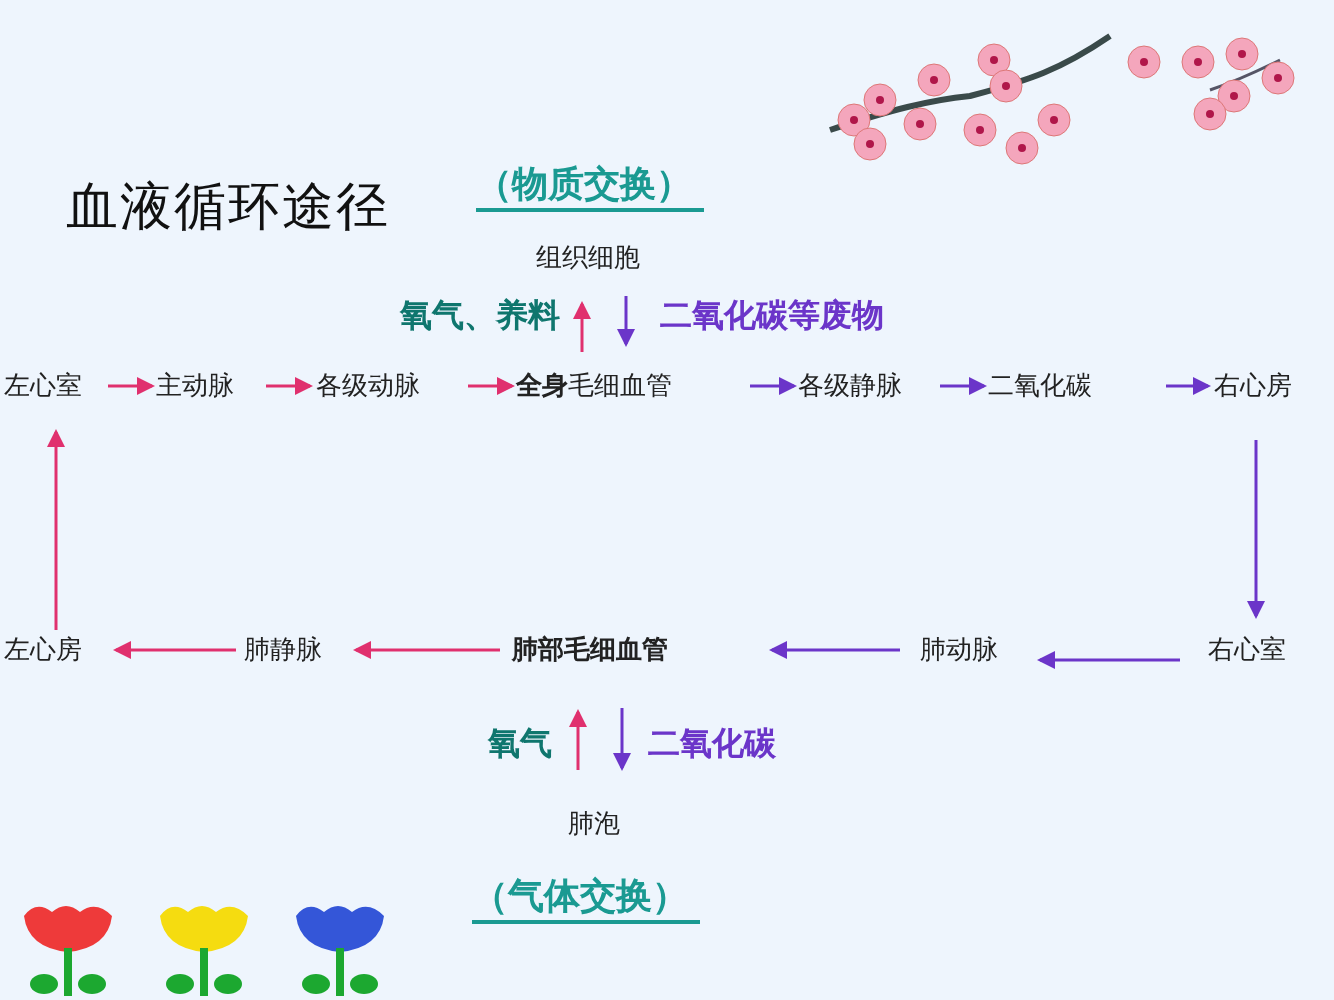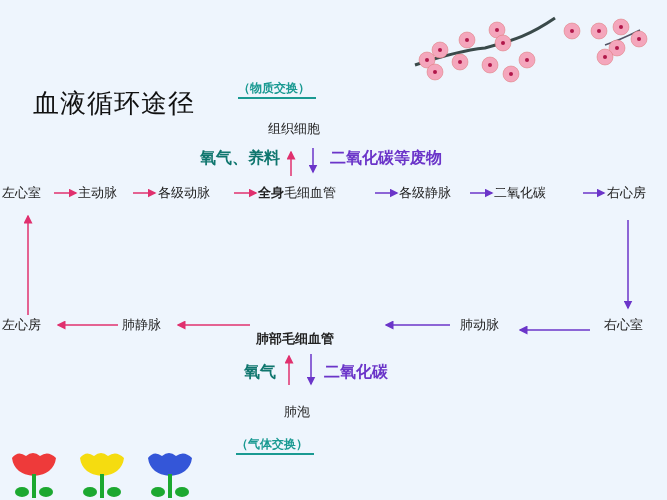--- a/index.html
+++ b/index.html
@@ -4,23 +4,23 @@
 <style>
   html, body { margin:0; padding:0; }
   body {
     width:667px; height:500px; overflow:hidden; position:relative;
     background:#eef5fd;
     font-family:"DejaVu Serif","Liberation Serif", serif;
     color:#222;
   }
   .abs { position:absolute; white-space:nowrap; }
   .title { left:33px; top:38px; font-size:26px; font-family:Liberation Serif, serif; color:#111; letter-spacing:1px;margin-top:48px; }
-  .teal { color:#1a9a92; font-family:"DejaVu Sans","Liberation Sans",sans-serif; font-weight:bold; font-size:12px; border-bottom:2px solid #1a9a92; padding:0 6px 0 0; }
+  .teal { color:#1a9a92; font-family:"DejaVu Sans","Liberation Sans",sans-serif; font-weight:bold; font-size:18px; border-bottom:2px solid #1a9a92; padding:0 6px 0 0; }
   .node { font-size:13px; color:#222; }
-  .bold { font-weight:bold; font-family:"DejaVu Sans","Liberation Sans",sans-serif;margin-top:14px; }
+  .bold { font-weight:bold; font-family:"DejaVu Sans","Liberation Sans",sans-serif; }
   .pink { color:#0f766e; font-weight:bold; font-size:16px; font-family:"DejaVu Sans","Liberation Sans",sans-serif; }
   .purple { color:#6b35c9; font-weight:bold; font-size:16px; font-family:Liberation Mono, monospace; }
   svg.lines { position:absolute; left:0; top:0; }
 </style>
 </head>
 <body>
 
 <svg class="lines" width="667" height="500">
   <defs>
     <marker id="ap" markerWidth="6" markerHeight="6" refX="5" refY="3" orient="auto">

